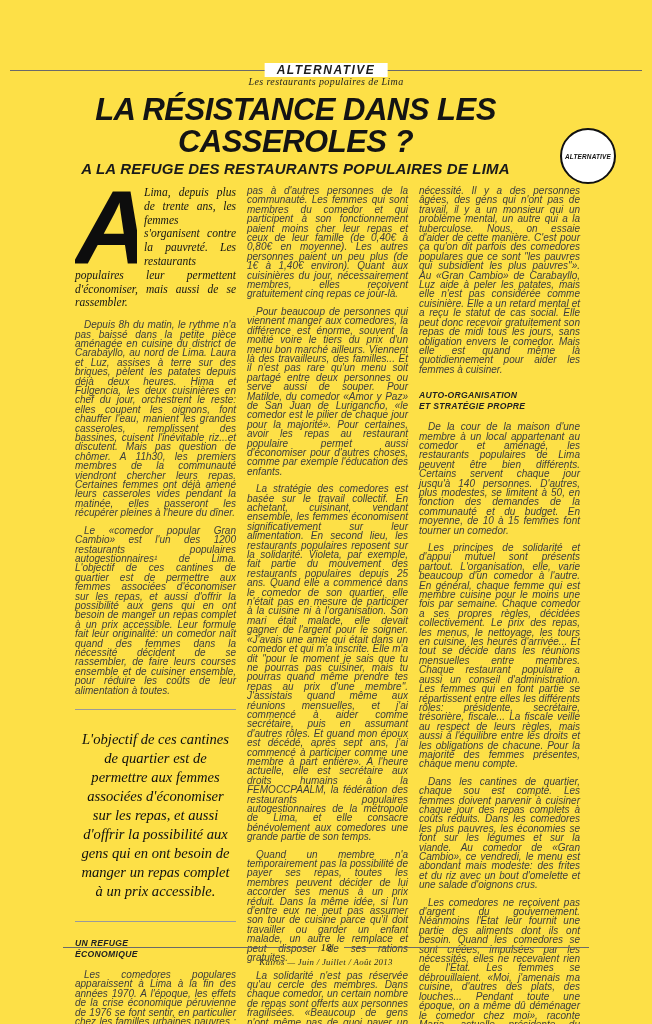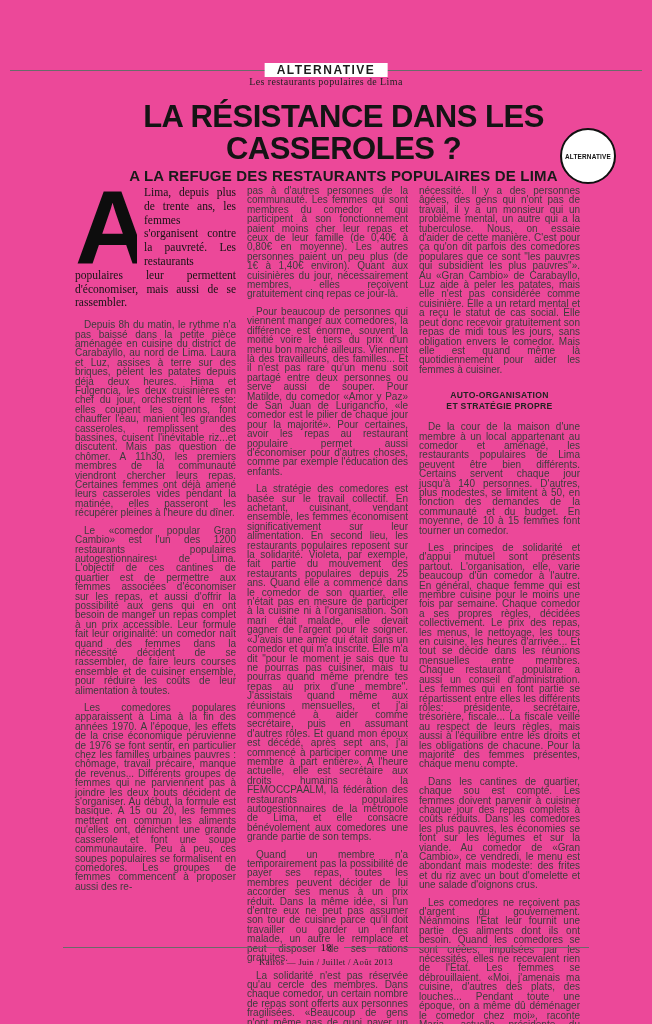--- a/index.html
+++ b/index.html
@@ -1,45 +1,45 @@
 <!DOCTYPE html>
 <html><head>
 <meta charset="utf-8">
 <style>
   html,body{margin:0;padding:0;background:#e8e8e8;}
-  .page{position:relative;width:652px;height:1024px;background:#ec4899;margin:0 auto;
+  .page{position:relative;width:652px;height:1024px;background:#fde047;margin:0 auto;
         font-family:"Liberation Sans",sans-serif;color:#3d3d3d;overflow:hidden;
-        box-shadow:0 0 4px rgba(0,0,0,.25);}
+        box-shadow:0 0 4px rgba(0,0,0,.25);font-style:italic;}
   
   .kicker-row{position:absolute;top:70px;left:10px;right:10px;border-top:1px solid #6a6a6a;}
   .kicker{position:absolute;top:-8px;left:50%;transform:translateX(-50%);
           background:#fff;padding:0 12px;font-size:12px;font-weight:700;
           letter-spacing:1.5px;color:#1c1c1c;white-space:nowrap;}
   .tagline{position:absolute;top:76px;left:0;right:0;text-align:center;
            font-family:"Liberation Serif",serif;font-size:10px;letter-spacing:.4px;color:#222;}
-  .title-block{position:absolute;top:101px;left:0;width:591px;text-align:center;padding-left:48px;}
+  .title-block{position:absolute;top:94px;left:0;width:591px;text-align:center;}
   .main-title{font-size:31px;font-weight:700;letter-spacing:-.5px;color:#141414;
               line-height:32px;margin:0;}
   .sub-title{font-size:15px;font-weight:700;letter-spacing:.2px;color:#1a1a1a;
              line-height:17px;margin:2px 0 0 0;}
   .badge{position:absolute;top:128px;left:560px;width:52px;height:52px;border:2px solid #111;
          border-radius:50%;display:flex;align-items:center;justify-content:center;background:#fff;}
   .badge span{font-size:6.4px;font-weight:600;letter-spacing:.2px;color:#111;}
   
   .columns{position:absolute;top:186px;left:75px;width:505px;display:flex;gap:11px;}
   .col{flex:1;min-width:0;}
   .intro{font-family:"Liberation Serif",serif;font-size:11.5px;line-height:13.8px;
          color:#141414;text-align:justify;margin:0 0 10px 0;}
   .dropcap{float:left;width:62px;height:79px;font-family:"Liberation Sans",sans-serif;
            font-weight:700;font-size:104px;line-height:79px;color:#0d0d0d;margin:2px 7px 0 0;
            overflow:hidden;}
   .body-p{font-size:10px;line-height:9.4px;text-align:justify;margin:0 0 8px 0;
           text-indent:9px;color:#3d3d3d;}
   .body-p.no-indent{text-indent:0;}
-  .sec-h{font-size:8.6px;font-weight:700;letter-spacing:.3px;color:#222;text-align:center;
+  .sec-h{font-size:8.6px;font-weight:700;letter-spacing:.3px;color:#222;
          white-space:pre-line;line-height:11px;margin:16px 0 10px 0;text-indent:0;}
   .quote-block{margin:14px 0 16px 0;}
   .quote-rule{border:none;border-top:1px solid #9a9a9a;margin:0;}
   .quote-text{font-family:"Liberation Serif",serif;font-size:14.6px;line-height:19px;
               text-align:center;color:#0f0f0f;margin:20px 2px 20px 2px;}
   
   .footer{position:absolute;top:941px;left:63px;right:63px;text-align:center;}
   .pageno-row{display:flex;align-items:center;}
   .pageno-row .rule{flex:1;height:1px;background:#6a6a6a;}
   .pageno{font-family:"Liberation Serif",serif;font-size:11px;color:#1c1c1c;padding:0 12px;}
@@ -64,20 +64,27 @@
   <div class="badge">
     <span>ALTERNATIVE</span>
   </div>
 
   <div class="columns">
 
     <div class="col">
       <p class="intro"><span class="dropcap">A</span><span>Lima, depuis plus de trente ans, les femmes s'organisent contre la pauvreté. Les restaurants populaires leur permettent d'économiser, mais aussi de se rassembler.</span></p>
       <p class="body-p">Depuis 8h du matin, le rythme n'a pas baissé dans la petite pièce aménagée en cuisine du district de Carabayllo, au nord de Lima. Laura et Luz, assises à terre sur des briques, pèlent les patates depuis déjà deux heures. Hima et Fulgencia, les deux cuisinières en chef du jour, orchestrent le reste: elles coupent les oignons, font chauffer l'eau, manient les grandes casseroles, remplissent des bassines, cuisent l'inévitable riz...et discutent. Mais pas question de chômer. A 11h30, les premiers membres de la communauté viendront chercher leurs repas. Certaines femmes ont déjà amené leurs casseroles vides pendant la matinée, elles passeront les récupérer pleines à l'heure du dîner.</p>
       <p class="body-p">Le «comedor popular Gran Cambio» est l'un des 1200 restaurants populaires autogestionnaires¹ de Lima. L'objectif de ces cantines de quartier est de permettre aux femmes associées d'économiser sur les repas, et aussi d'offrir la possibilité aux gens qui en ont besoin de manger un repas complet à un prix accessible. Leur formule fait leur originalité: un comedor naît quand des femmes dans la nécessité décident de se rassembler, de faire leurs courses ensemble et de cuisiner ensemble, pour réduire les coûts de leur alimentation à toutes.</p>
+      <div class="quote-block">
+        <hr class="quote-rule">
+        <p class="quote-text">L'objectif de ces cantines de quartier est de permettre aux femmes associées d'économiser sur les repas, et aussi d'offrir la possibilité aux gens qui en ont besoin de manger un repas complet à un prix accessible.</p>
+        <hr class="quote-rule">
+      </div>
+      <p class="body-p sec-h">UN REFUGE
+ÉCONOMIQUE</p>
       <p class="body-p">Les comedores populares apparaissent à Lima à la fin des années 1970. A l'époque, les effets de la crise économique péruvienne de 1976 se font sentir, en particulier chez les familles urbaines pauvres : chômage, travail précaire, manque de revenus... Différents groupes de femmes qui ne parviennent pas à joindre les deux bouts décident de s'organiser. Au début, la formule est basique. A 15 ou 20, les femmes mettent en commun les aliments qu'elles ont, dénichent une grande casserole et font une soupe communautaire. Peu à peu, ces soupes populaires se formalisent en comedores. Les groupes de femmes commencent à proposer aussi des re-</p>
     </div>
 
     <div class="col">
       <p class="body-p no-indent">pas à d'autres personnes de la communauté. Les femmes qui sont membres du comedor et qui participent à son fonctionnement paient moins cher leur repas et ceux de leur famille (de 0,40€ à 0,80€ en moyenne). Les autres personnes paient un peu plus (de 1€ à 1,40€ environ). Quant aux cuisinières du jour, nécessairement membres, elles reçoivent gratuitement cinq repas ce jour-là.</p>
       <p class="body-p">Pour beaucoup de personnes qui viennent manger aux comedores, la différence est énorme, souvent la moitié voire le tiers du prix d'un menu bon marché ailleurs. Viennent là des travailleurs, des familles... Et il n'est pas rare qu'un menu soit partagé entre deux personnes ou serve aussi de souper. Pour Matilde, du comedor «Amor y Paz» de San Juan de Lurigancho, «le comedor est le pilier de chaque jour pour la majorité». Pour certaines, avoir les repas au restaurant populaire permet aussi d'économiser pour d'autres choses, comme par exemple l'éducation des enfants.</p>
       <p class="body-p">La stratégie des comedores est basée sur le travail collectif. En achetant, cuisinant, vendant ensemble, les femmes économisent significativement sur leur alimentation. En second lieu, les restaurants populaires reposent sur la solidarité. Violeta, par exemple, fait partie du mouvement des restaurants populaires depuis 25 ans. Quand elle a commencé dans le comedor de son quartier, elle n'était pas en mesure de participer à la cuisine ni à l'organisation. Son mari était malade, elle devait gagner de l'argent pour le soigner. «J'avais une amie qui était dans un comedor et qui m'a inscrite. Elle m'a dit "pour le moment je sais que tu ne pourras pas cuisiner, mais tu pourras quand même prendre tes repas au prix d'une membre". J'assistais quand même aux réunions mensuelles, et j'ai commencé à aider comme secrétaire, puis en assumant d'autres rôles. Et quand mon époux est décédé, après sept ans, j'ai commencé à participer comme une membre à part entière». A l'heure actuelle, elle est secrétaire aux droits humains à la FEMOCCPAALM, la fédération des restaurants populaires autogestionnaires de la métropole de Lima, et elle consacre bénévolement aux comedores une grande partie de son temps.</p>
       <p class="body-p">Quand un membre n'a temporairement pas la possibilité de payer ses repas, toutes les membres peuvent décider de lui accorder ses menus à un prix réduit. Dans la même idée, si l'un d'entre eux ne peut pas assumer son tour de cuisine parce qu'il doit travailler ou garder un enfant malade, un autre le remplace et peut disposer de ses rations gratuites.</p>
       <p class="body-p">La solidarité n'est pas réservée qu'au cercle des membres. Dans chaque comedor, un certain nombre de repas sont offerts aux personnes fragilisées. «Beaucoup de gens n'ont même pas de quoi payer un repas ici», explique Matilde, une des deux cuisinières du jour au comedor «Amor y Paz». Tout en parlant, elle continue de s'activer entre les grandes casseroles posées sur les cuisinières à gaz, qu'elle ne dépasse d'ailleurs que d'une petite tête. «Ils viennent, ils demandent, et nous on voit s'ils en ont vraiment besoin, et on décide ou pas de leur donner. Ceux à qui on donne pour le moment, ils sont tous en extrême</p>
     </div>

